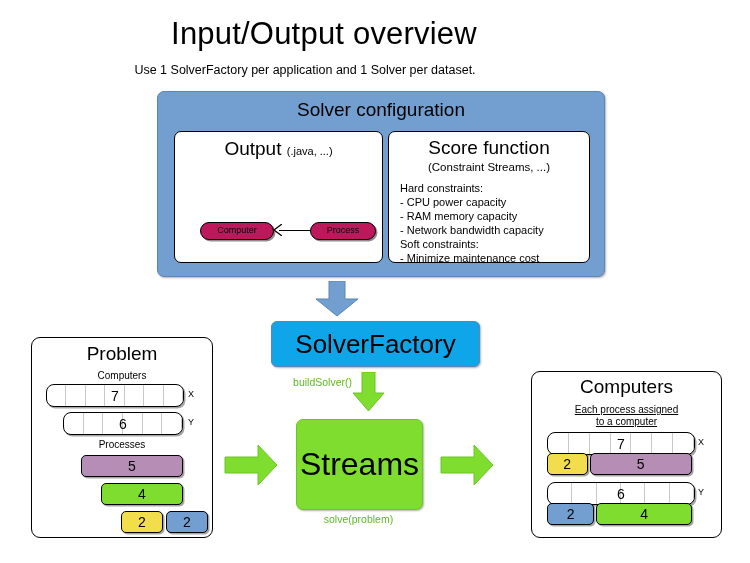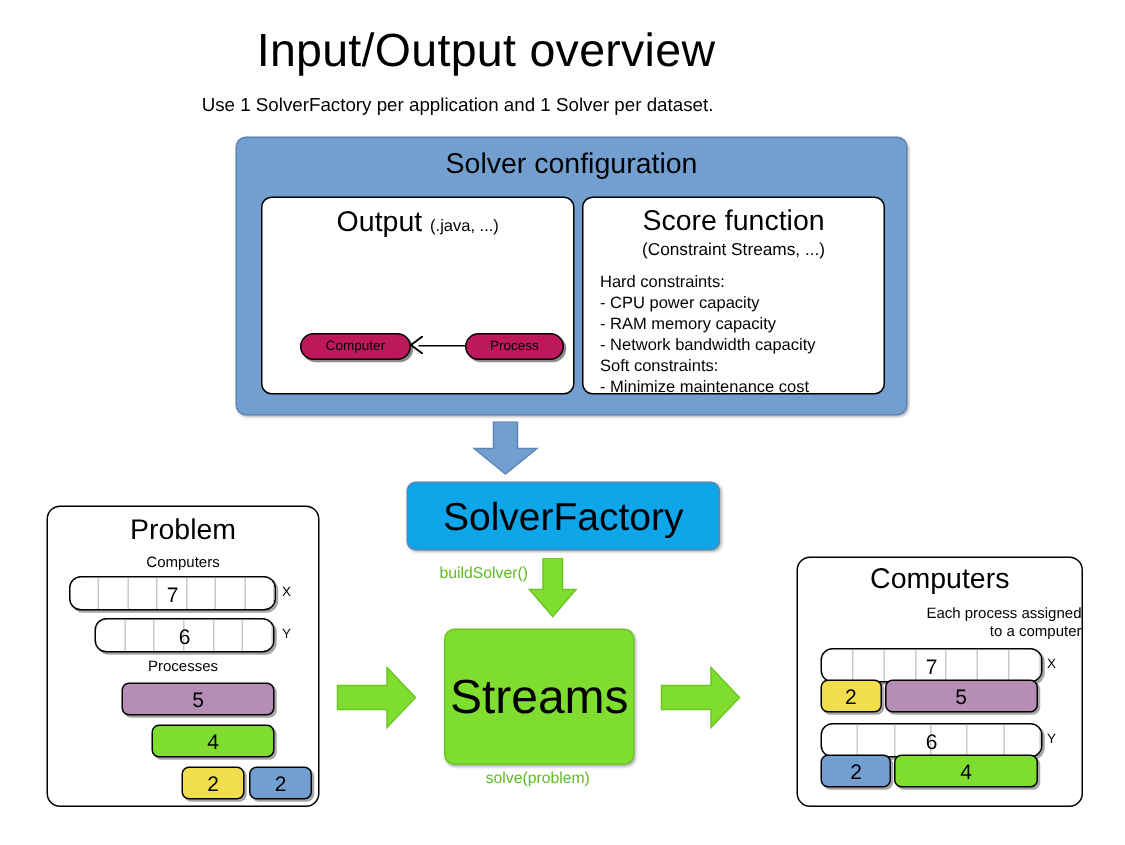--- a/index.html
+++ b/index.html
@@ -126,22 +126,22 @@
   #p-proc-2a{left:89px;top:173px;width:40px;}
   #p-proc-2b{left:134px;top:173px;width:40px;}
 
   
   #solution-panel{
     left:531px;top:371px;width:189px;height:165px;
     background:#fff;border:1.6px solid #000;border-radius:9px;
   }
   #solution-title{left:0;top:4px;width:189px;text-align:center;font-size:19px;}
   #solution-subtitle{
-    left:0;top:32px;width:189px;text-align:right;
-    font-size:10px;line-height:12px;
+    left:0;top:32px;width:189px;text-align:center;
+    font-size:10px;line-height:12px;text-decoration:underline;
   }
   #s-cap-x{left:15px;top:60px;width:146px;}
   #s-cap-x-tag{left:166px;top:65px;}
   #s-cap-y{left:15px;top:110px;width:146px;}
   #s-cap-y-tag{left:166px;top:115px;}
   #s-row-x{left:15px;top:81px;}
   #s-row-y{left:15px;top:131px;}
   .assign-row{position:absolute;display:flex;gap:2px;}
   .assign-row .proc{position:relative;left:auto;top:auto;}
 </style>

